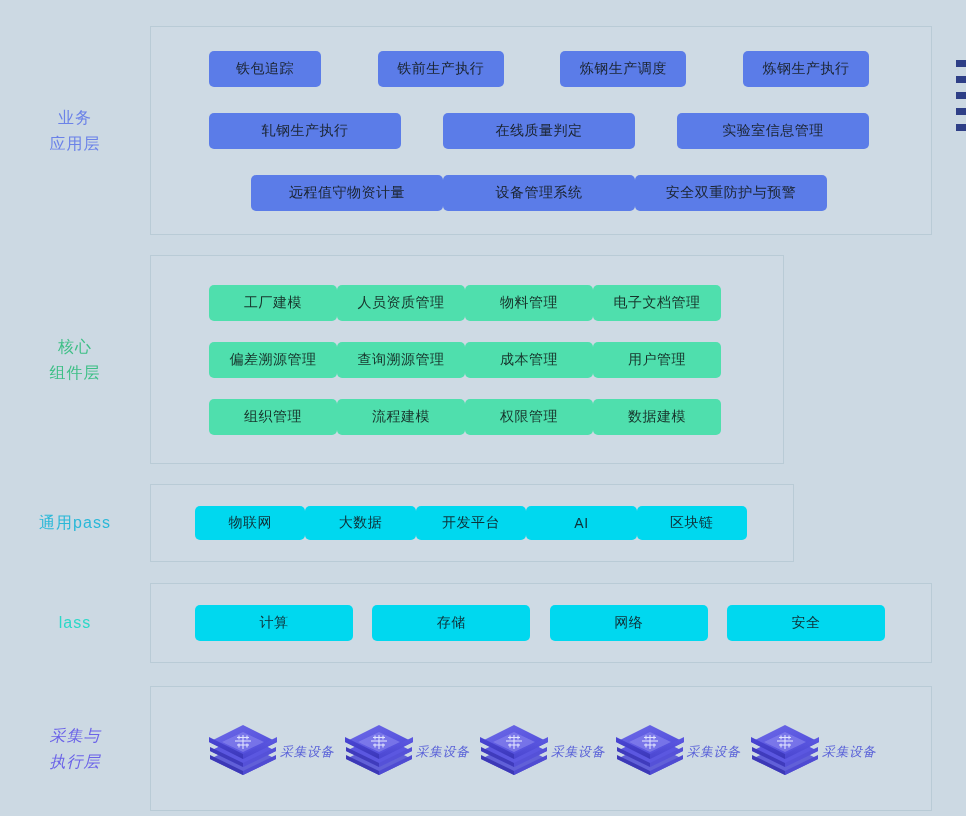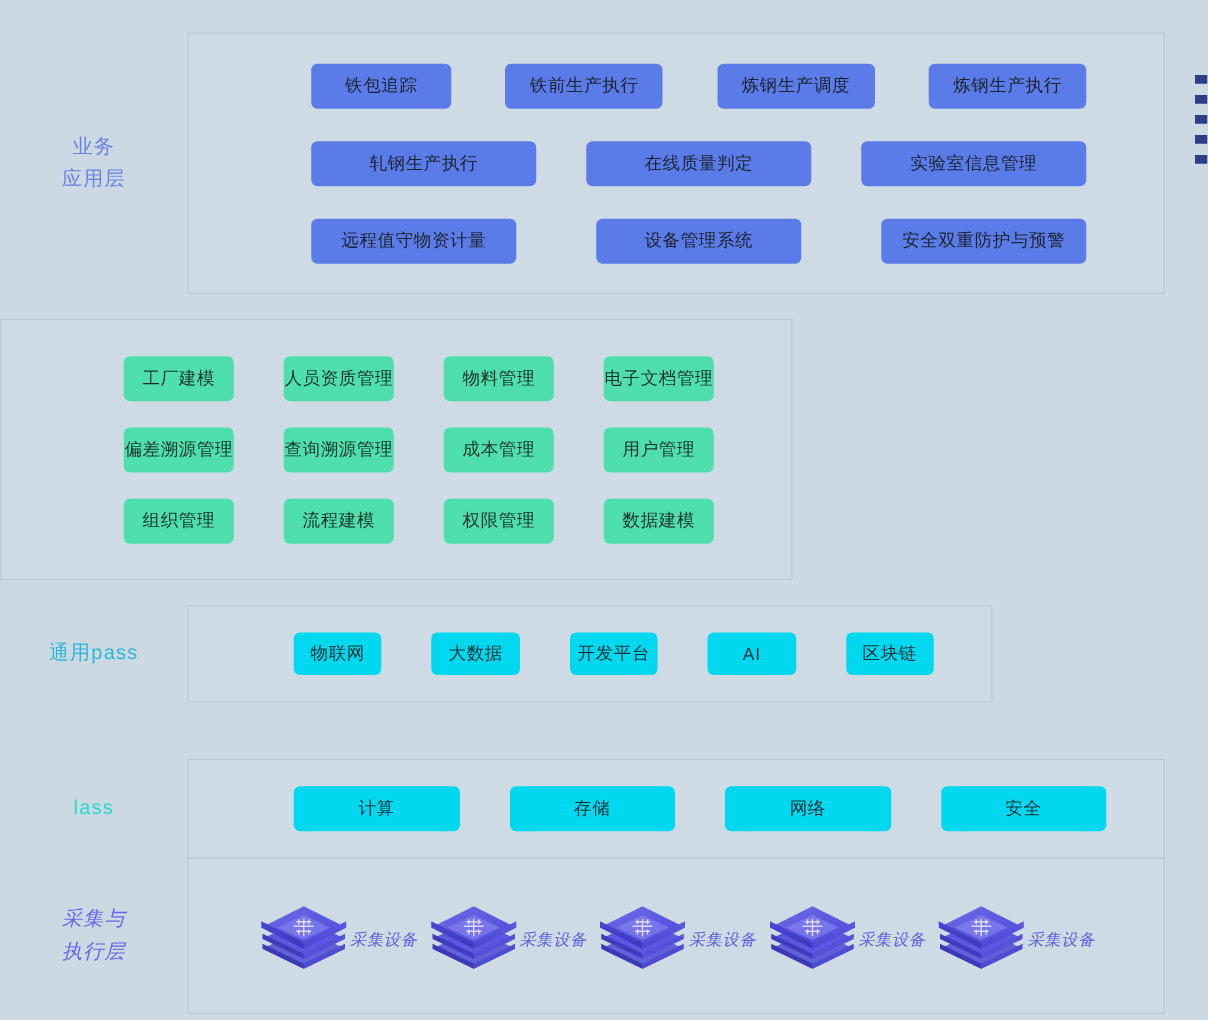--- a/index.html
+++ b/index.html
@@ -58,21 +58,20 @@
   .pill {
     box-sizing: border-box;
     display: flex;
     align-items: center;
     justify-content: center;
     border-radius: 5px;
     font-size: 14px;
     letter-spacing: 0.5px;
     white-space: nowrap;
     cursor: default;
-    margin-left: 40px;
   }
 
   
   .biz-panel { width: 782px; height: 209px; padding: 0; }
   .biz-row { height: 44px; }
   .biz-row + .biz-row { margin-top: 18px; }
   .pill-biz {
     background: #5b7ce8;
     color: #1b2430;
     height: 36px;
@@ -163,30 +162,32 @@
         <div class="pill pill-biz" style="width:126px;">炼钢生产调度</div>
         <div class="pill pill-biz" style="width:126px;">炼钢生产执行</div>
       </div>
 
       <div class="pill-row biz-row biz-r2" style="padding-left:58px;padding-right:62px;justify-content:space-between;">
         <div class="pill pill-biz">轧钢生产执行</div>
         <div class="pill pill-biz">在线质量判定</div>
         <div class="pill pill-biz">实验室信息管理</div>
       </div>
 
-      <div class="pill-row biz-row biz-r3" style="padding-left:58px;padding-right:62px;justify-content:flex-end;gap:24px;">
+      <div class="pill-row biz-row biz-r3" style="padding-left:58px;padding-right:62px;justify-content:center;">
         <div class="pill pill-biz">远程值守物资计量</div>
         <div class="pill pill-biz">设备管理系统</div>
         <div class="pill pill-biz">安全双重防护与预警</div>
       </div>
 
     </div>
   </div>
 
   <div class="layer-row" style="top:255px;height:209px;">
+    <div class="layer-label" style="color:#3dbf86;">核心
+组件层</div>
     <div class="panel core-panel">
 
       <div class="pill-row core-row" style="padding-left:58px;padding-right:62px;justify-content:space-between;">
         <div class="pill pill-core">工厂建模</div>
         <div class="pill pill-core">人员资质管理</div>
         <div class="pill pill-core">物料管理</div>
         <div class="pill pill-core">电子文档管理</div>
       </div>
 
       <div class="pill-row core-row" style="padding-left:58px;padding-right:62px;justify-content:space-between;">
@@ -212,21 +213,21 @@
       <div class="pill-row" style="padding-left:44px;padding-right:46px;justify-content:space-between;">
         <div class="pill pill-paas" style="width:126px;">物联网</div>
         <div class="pill pill-paas" style="width:126px;">大数据</div>
         <div class="pill pill-paas" style="width:126px;">开发平台</div>
         <div class="pill pill-paas" style="width:126px;">AI</div>
         <div class="pill pill-paas" style="width:126px;">区块链</div>
       </div>
     </div>
   </div>
 
-  <div class="layer-row" style="top:607px;height:80px;">
+  <div class="layer-row" style="top:583px;height:80px;">
     <div class="layer-label" style="color:#2bd8c8;">lass</div>
     <div class="panel iaas-panel">
       <div class="pill-row" style="padding-left:44px;padding-right:46px;justify-content:space-between;">
         <div class="pill pill-iaas">计算</div>
         <div class="pill pill-iaas">存储</div>
         <div class="pill pill-iaas">网络</div>
         <div class="pill pill-iaas">安全</div>
       </div>
     </div>
   </div>

